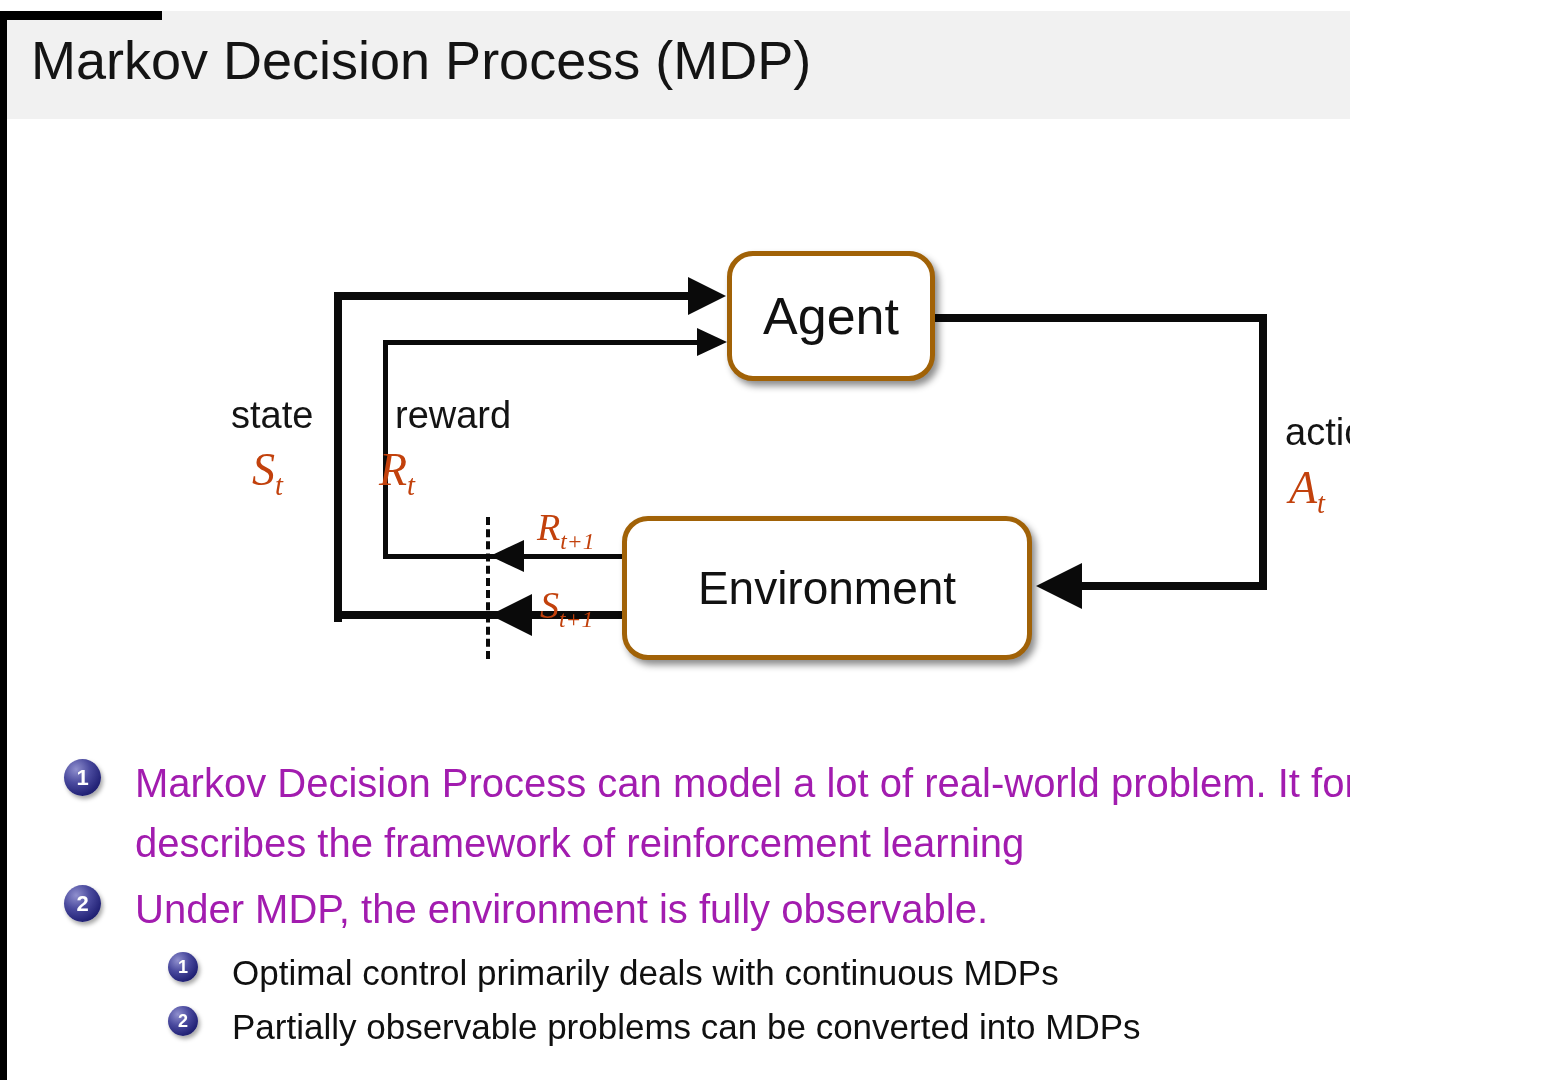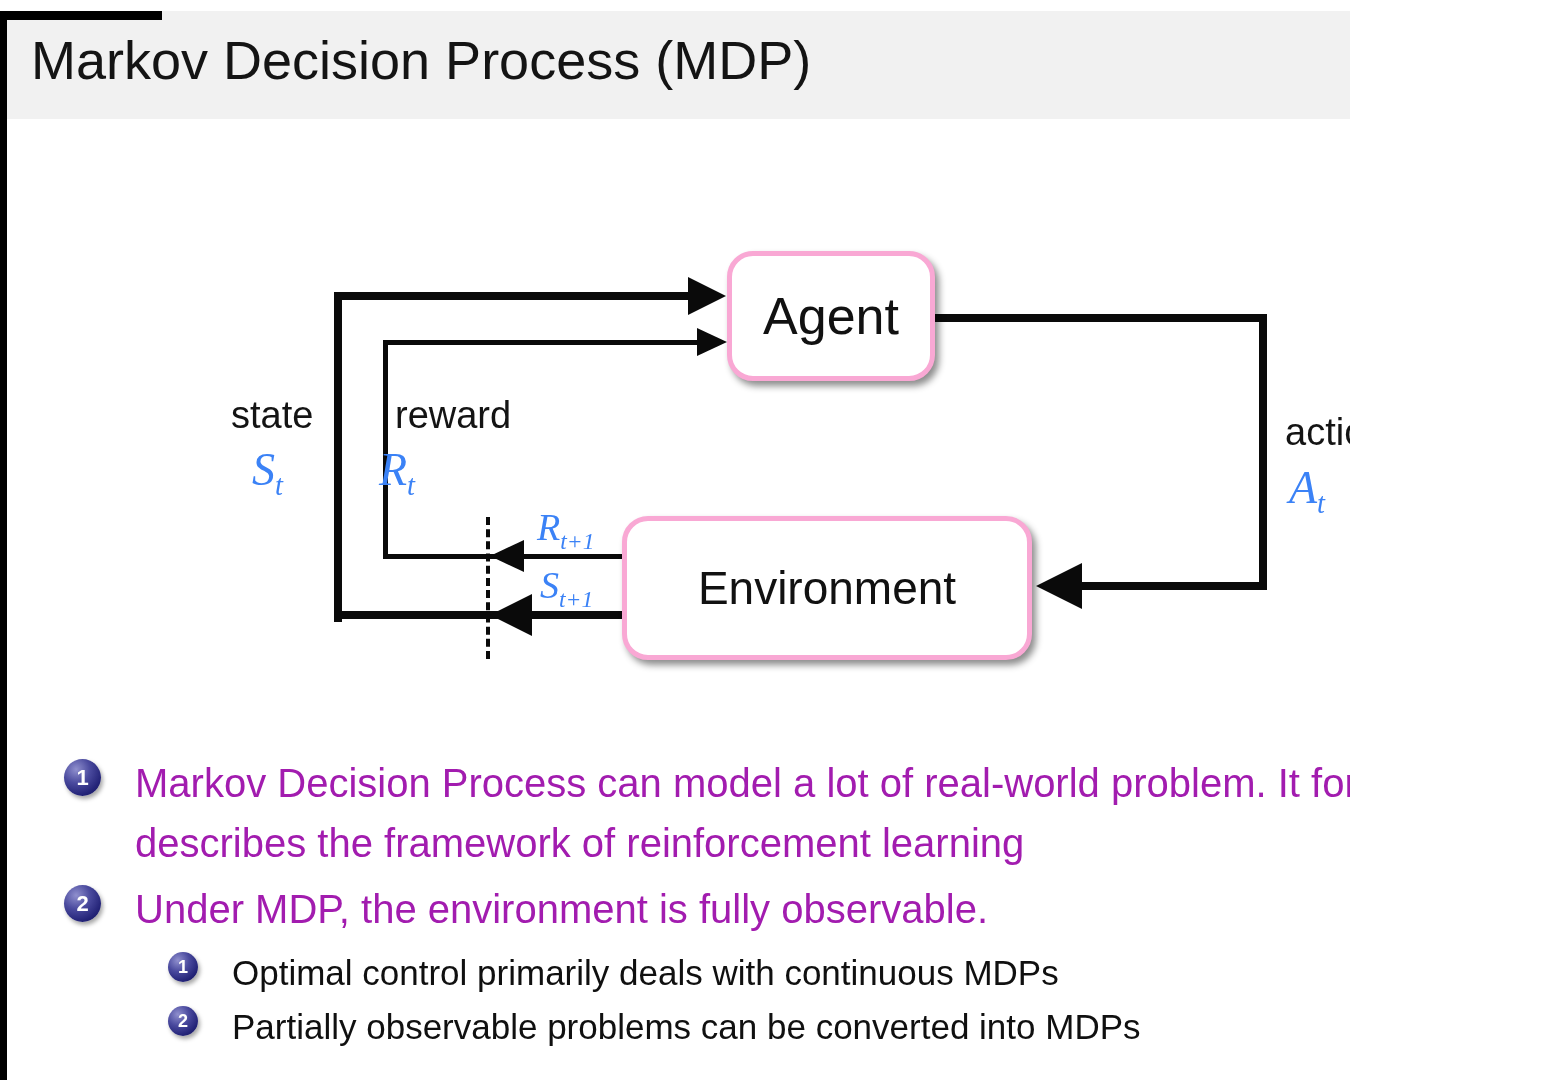--- a/index.html
+++ b/index.html
@@ -30,30 +30,30 @@
   .ah-r-lg { border-width:19px 0 19px 38px; border-left-color:#0a0a0a; }
   .ah-r-sm { border-width:14px 0 14px 30px; border-left-color:#0a0a0a; }
   .ah-l-sm { border-width:16px 34px 16px 0; border-right-color:#0a0a0a; }
   .ah-l-lg { border-width:21px 42px 21px 0; border-right-color:#0a0a0a; }
   .ah-l-xl { border-width:23px 46px 23px 0; border-right-color:#0a0a0a; }
   .dashed-line {
     position:absolute; left:486px; top:506px; height:142px; width:0;
     border-left:4px dashed #0a0a0a;
   }
   .dbox {
-    position:absolute; background:#fff; border:5px solid #f9a8d4; border-radius:26px;
+    position:absolute; background:#fff; border:5px solid #a16207; border-radius:26px;
     display:flex; align-items:center; justify-content:center;
     box-shadow:4px 5px 7px rgba(0,0,0,0.45);
   }
   .box-agent { left:727px; top:240px; width:208px; height:130px; font-size:52px; }
   .box-env   { left:622px; top:505px; width:410px; height:144px; font-size:46px; }
   .dlabel { position:absolute; font-size:38px; color:#141414; }
   .math {
     position:absolute; font-family:"Liberation Serif", serif; font-style:italic;
-    font-size:46px; color:#3b82f6;
+    font-size:46px; color:#c2410c;
   }
   .math sub { font-size:0.62em; font-style:italic; }
   .math-sm { font-size:38px; }
 
   
   .bullet { position:absolute; display:flex; align-items:flex-start; }
   .ball {
     flex:0 0 auto; border-radius:50%;
     background:radial-gradient(circle at 33% 28%, #9090ce 0%, #4a4a9e 38%, #232377 72%, #151550 100%);
     color:#fff; display:flex; align-items:center; justify-content:center;
@@ -117,21 +117,21 @@
     </div>
 
     <div class="dlabel" style="left:395px; top:383px;">reward</div>
     <div class="math" style="left:379px; top:432px;">
       <span>R</span><sub>t</sub>
     </div>
 
     <div class="math math-sm" style="left:537px; top:494px;">
       <span>R</span><sub>t+1</sub>
     </div>
-    <div class="math math-sm" style="left:540px; top:552px;">
+    <div class="math math-sm" style="left:540px; top:572px;">
       <span>S</span><sub>t+1</sub>
     </div>
 
     <div class="dlabel" style="left:1285px; top:400px;text-align:center;">action</div>
     <div class="math" style="left:1289px; top:450px;">
       <span>A</span><sub>t</sub>
     </div>
   </div>
 
   <div class="bullet b1">

